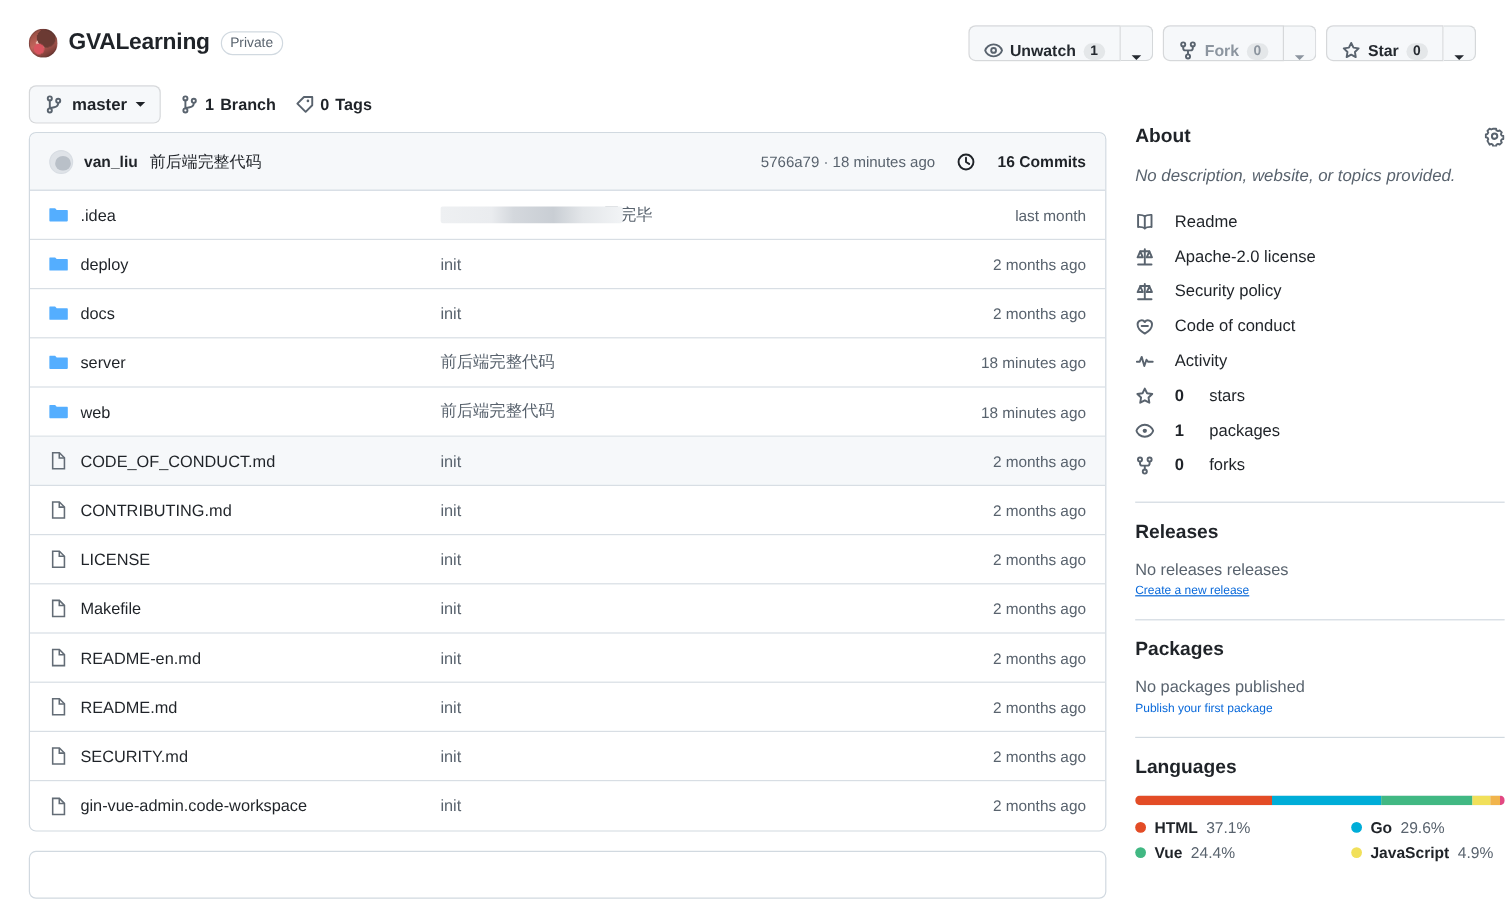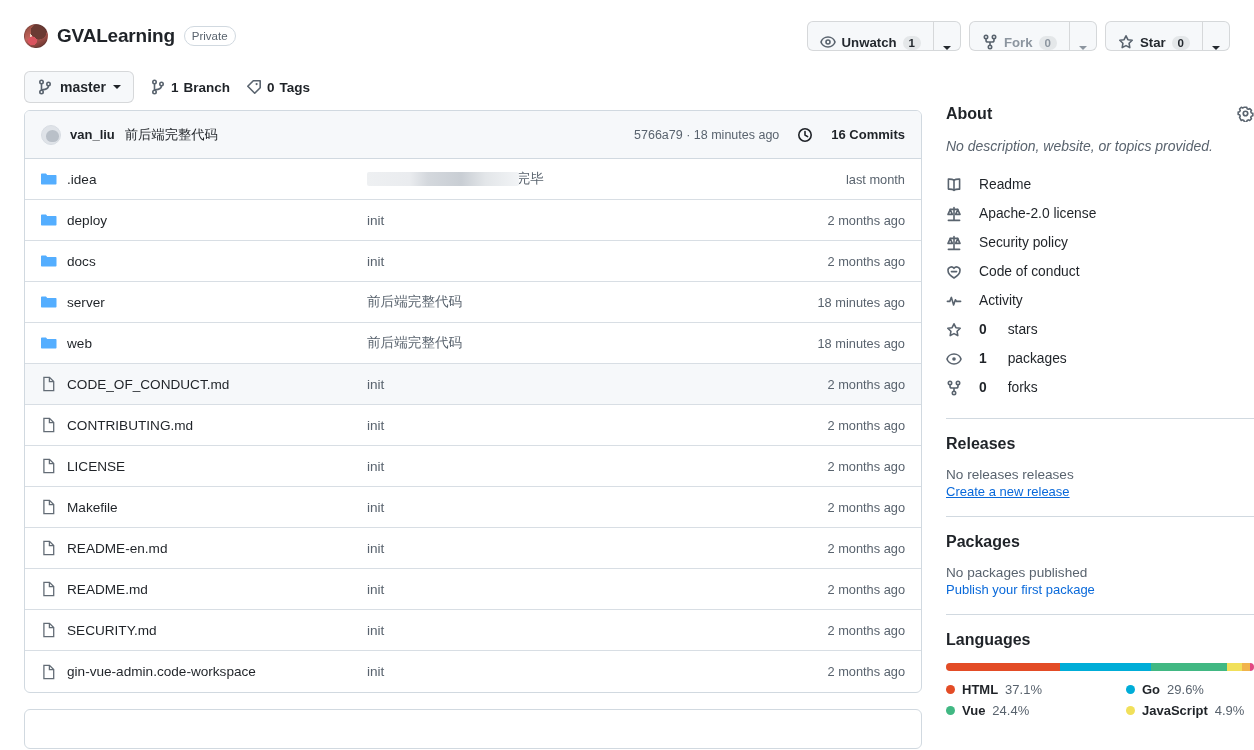--- a/index.html
+++ b/index.html
@@ -176,21 +176,21 @@
   .side-list { margin-top: 14px; }
   .side-item {
     display: flex; align-items: center; gap: 17px;
     font-size: 13.8px; color: #1f2328; height: 29px;
   }
   .side-item .si { width: 16px; height: 16px; flex: 0 0 16px; display: flex; align-items: center; justify-content: center; }
   .side-item b { font-weight: bold; }
   .hr { height: 1px; background: #d1d9e0; margin: 16px 0 0 0; }
   .side-sec-title { font-size: 16px; font-weight: bold; color: #1f2328; margin-top: 16px; }
   .side-sub { font-size: 13.6px; color: #59636e; margin-top: 14px; }
-  .side-link { font-size: 13px; color: #0969da; margin-top: 2px; display: inline-block; }
+  .side-link { font-size: 10px; color: #0969da; margin-top: 2px; display: inline-block; }
   .side-link.underline { text-decoration: underline; }
 
   .lang-bar {
     display: flex; height: 8px; border-radius: 6px; overflow: hidden; margin-top: 14px;
     background: #eaeef2;
   }
   .lang-bar span { display: block; height: 100%; }
   .lang-legend {
     display: flex; flex-wrap: wrap; margin-top: 11px; row-gap: 6px;
   }

